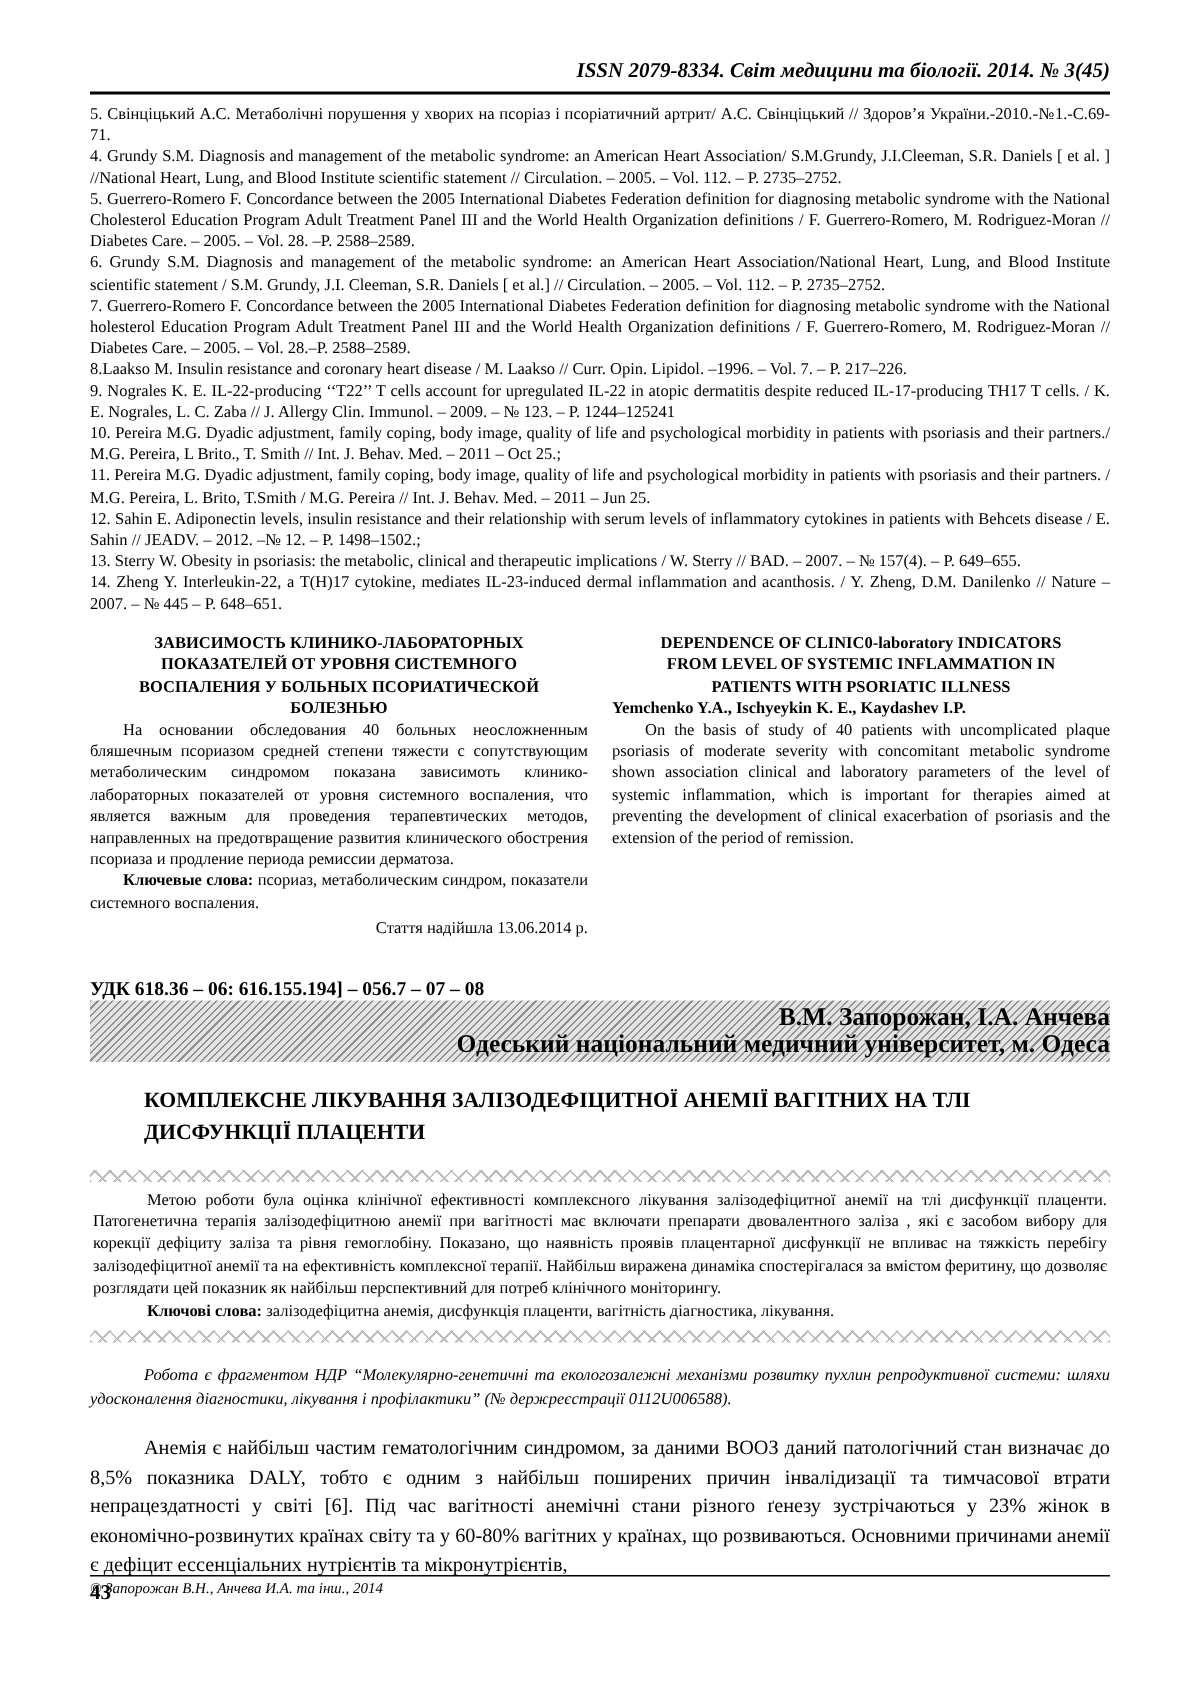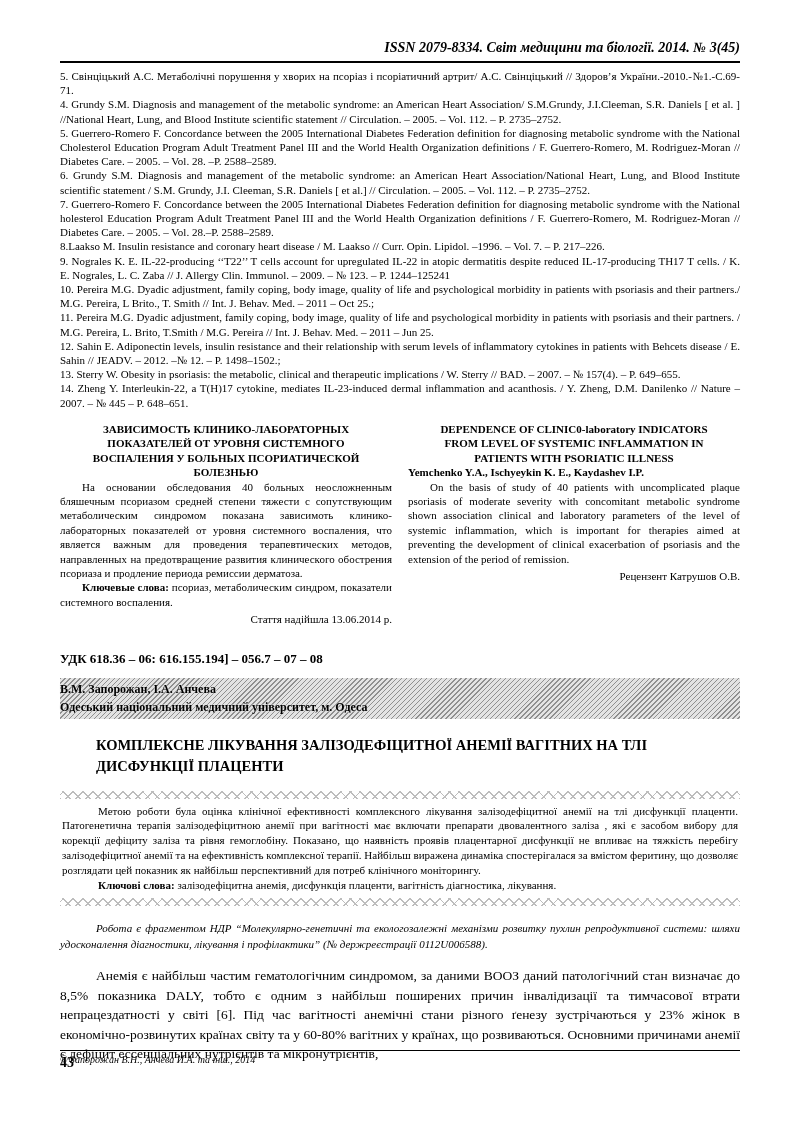--- a/index.html
+++ b/index.html
@@ -27,24 +27,24 @@
   .col { flex:1; font-size:11px; line-height:14.4px; }
   .col-title { font-weight:bold; text-align:center; padding:0 26px; }
   .col-authors { font-weight:bold; }
   .col-body { text-align:justify; text-indent:22px; }
   .col-kw { text-align:justify; text-indent:22px; }
   .align-right { text-align:right; margin-top:3px; }
 
   .udk { font-weight:bold; font-size:13px; margin-top:24px; }
 
   .hatch-block {
-    margin-top:11px;
+    margin-top:0;
     padding:2px 0 3px 0;
-    text-align:left;
-    font-weight:bold; font-size:12px; line-height:18px;
+    text-align:right;
+    font-weight:bold; font-size:17px; line-height:18px;
     background:repeating-linear-gradient(135deg,#8f8f8f 0 1px,#e3e3e3 1px 3.5px);
   }
   .hatch-block div { text-shadow:0 0 2px #e3e3e3, 0 0 2px #e3e3e3; }
 
   .article-title {
     margin-top:16px;
     padding:0 36px;
     text-align:left;
     font-weight:bold; font-size:14.5px; line-height:21px;
   }
@@ -111,21 +111,20 @@
     <div class="col">
       <div class="col-title">ЗАВИСИМОСТЬ КЛИНИКО-ЛАБОРАТОРНЫХ ПОКАЗАТЕЛЕЙ ОТ УРОВНЯ СИСТЕМНОГО ВОСПАЛЕНИЯ У БОЛЬНЫХ ПСОРИАТИЧЕСКОЙ БОЛЕЗНЬЮ</div>
       <p class="col-body">На основании обследования 40 больных неосложненным бляшечным псориазом средней степени тяжести с сопутствующим метаболическим синдромом показана зависимоть клинико-лабораторных показателей от уровня системного воспаления, что является важным для проведения терапевтических методов, направленных на предотвращение развития клинического обострения псориаза и продление периода ремиссии дерматоза.</p>
       <p class="col-kw"><span class="b">Ключевые слова:</span> <span>псориаз, метаболическим синдром, показатели системного воспаления.</span></p>
       <div class="align-right">Стаття надійшла 13.06.2014 р.</div>
     </div>
     <div class="col">
       <div class="col-title">DEPENDENCE OF CLINIC0-laboratory INDICATORS FROM LEVEL OF SYSTEMIC INFLAMMATION IN PATIENTS WITH PSORIATIC ILLNESS</div>
       <div class="col-authors">Yemchenko Y.A., Ischyeykin K. E., Kaydashev I.P.</div>
       <p class="col-body">On the basis of study of 40 patients with uncomplicated plaque psoriasis of moderate severity with concomitant metabolic syndrome shown association clinical and laboratory parameters of the level of systemic inflammation, which is important for therapies aimed at preventing the development of clinical exacerbation of psoriasis and the extension of the period of remission.</p>
-      <div class="align-right">Рецензент Катрушов О.В.</div>
     </div>
   </div>
 
   <div class="udk">УДК 618.36 – 06: 616.155.194] – 056.7 – 07 – 08</div>
 
   <div class="hatch-block">
     <div>В.М. Запорожан, І.А. Анчева</div>
     <div>Одеський національний медичний університет, м. Одеса</div>
   </div>
 

